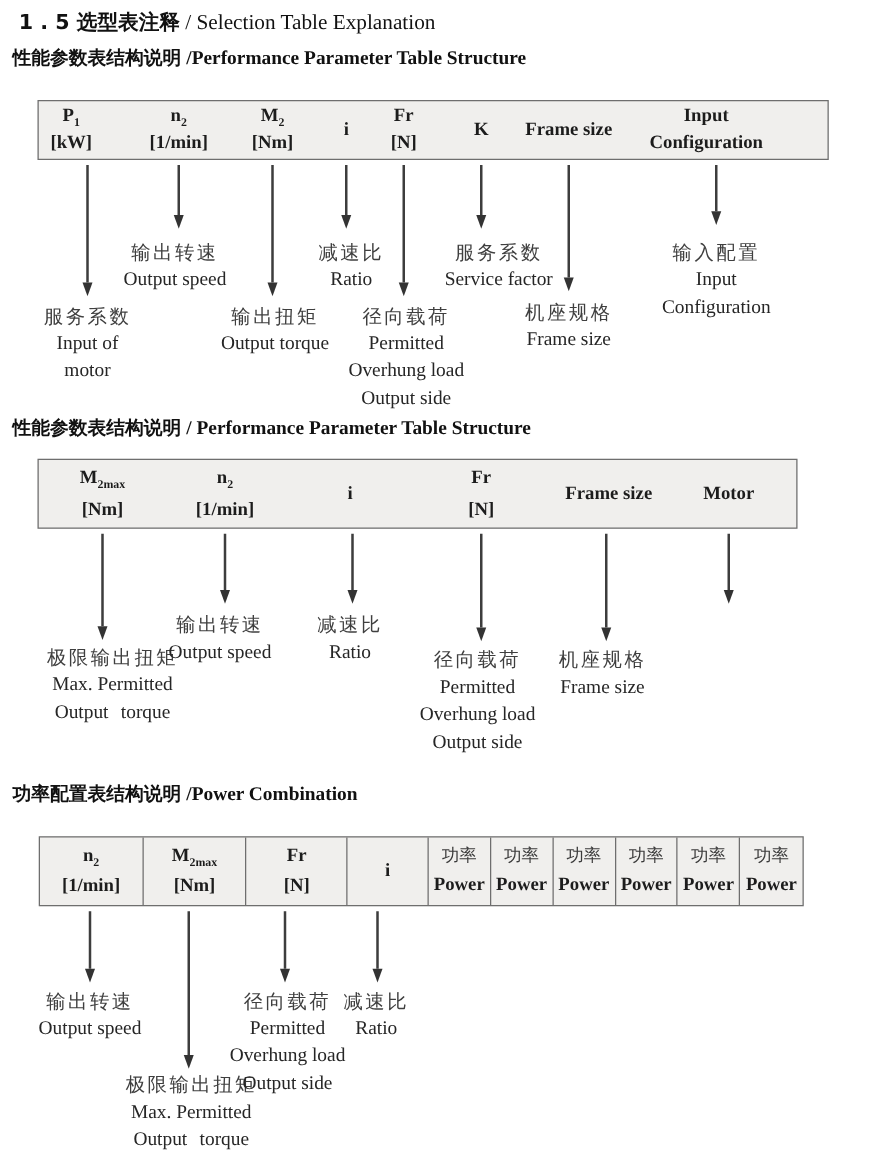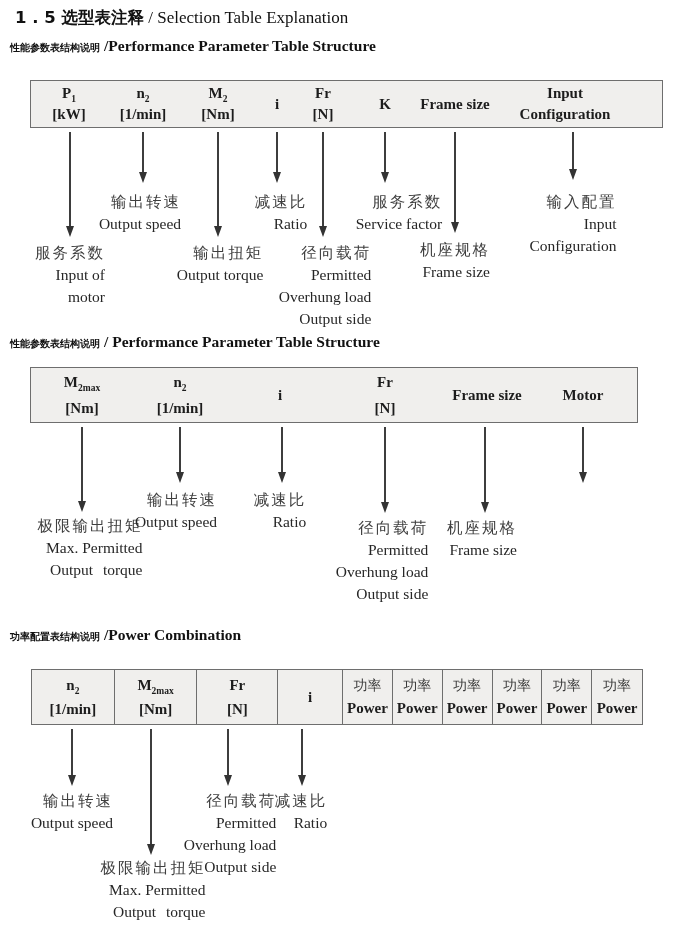--- a/index.html
+++ b/index.html
@@ -20,47 +20,47 @@
        font-weight:bold;font-size:15px;line-height:24px;color:#1c1c1c;}
   #table3 .cell3:last-child{border-right:none;}
   #table3 .zh-cell{font-family:"DejaVu Sans",sans-serif;font-weight:normal;font-size:14px;color:#3a3a3a;line-height:22px;}
   
   .arrow{position:absolute;display:flex;flex-direction:column;align-items:center;
          width:10px;transform:translateX(-50%);}
   .arrow .shaft{width:1.2px;flex:1;background:#3d3d3d;}
   .arrow .head{width:0;height:0;border-left:4.5px solid transparent;
         border-right:4.5px solid transparent;border-top:11px solid #333;}
   
-  .lbl{position:absolute;transform:translateX(-50%);text-align:right;white-space:nowrap;}
+  .lbl{position:absolute;transform:translateX(-50%);text-align:center;white-space:nowrap;}
   .lbl .zh{font-family:"DejaVu Sans",sans-serif;font-size:15.5px;color:#3f3f3f;
            letter-spacing:2px;line-height:21px;}
   .lbl .en{font-family:Liberation Serif, serif;font-size:15.5px;color:#262626;line-height:22px;}
   
   .heading{position:absolute;white-space:nowrap;}
-  .heading .zh{font-family:"DejaVu Sans",sans-serif;font-weight:bold;font-size:10px;color:#111;}
+  .heading .zh{font-family:"DejaVu Sans",sans-serif;font-weight:bold;font-size:15px;color:#111;}
   .heading .en{font-family:"Liberation Serif",serif;font-weight:bold;font-size:15.5px;color:#111;}
   #page-title .zh{font-size:16.5px;}
   #page-title .en{font-weight:normal;font-size:17px;}
 </style>
 </head>
 <body>
 
 <div id="canvas">
 
   <div id="page-title" class="heading" style="left:15px;top:7px;">
     <span class="zh">1 . 5 选型表注释</span><span class="en"> /  Selection Table Explanation</span>
   </div>
 
   <div class="heading" style="left:10px;top:37px;">
     <span class="zh">性能参数表结构说明</span> <span class="en">/Performance Parameter Table Structure</span>
   </div>
 
   <div class="tbl" style="left:30px;top:80px;width:633px;height:48px;"></div>
 
-  <div class="tcell t1c" style="left:24px;width:90px;">
+  <div class="tcell t1c" style="left:12px;width:90px;">
     <div><span>P</span><sub>1</sub></div>
     <div>[kW]</div>
   </div>
   <div class="tcell t1c" style="left:98px;width:90px;">
     <div><span>n</span><sub>2</sub></div>
     <div>[1/min]</div>
   </div>
   <div class="tcell t1c" style="left:173px;width:90px;">
     <div><span>M</span><sub>2</sub></div>
     <div>[Nm]</div>

